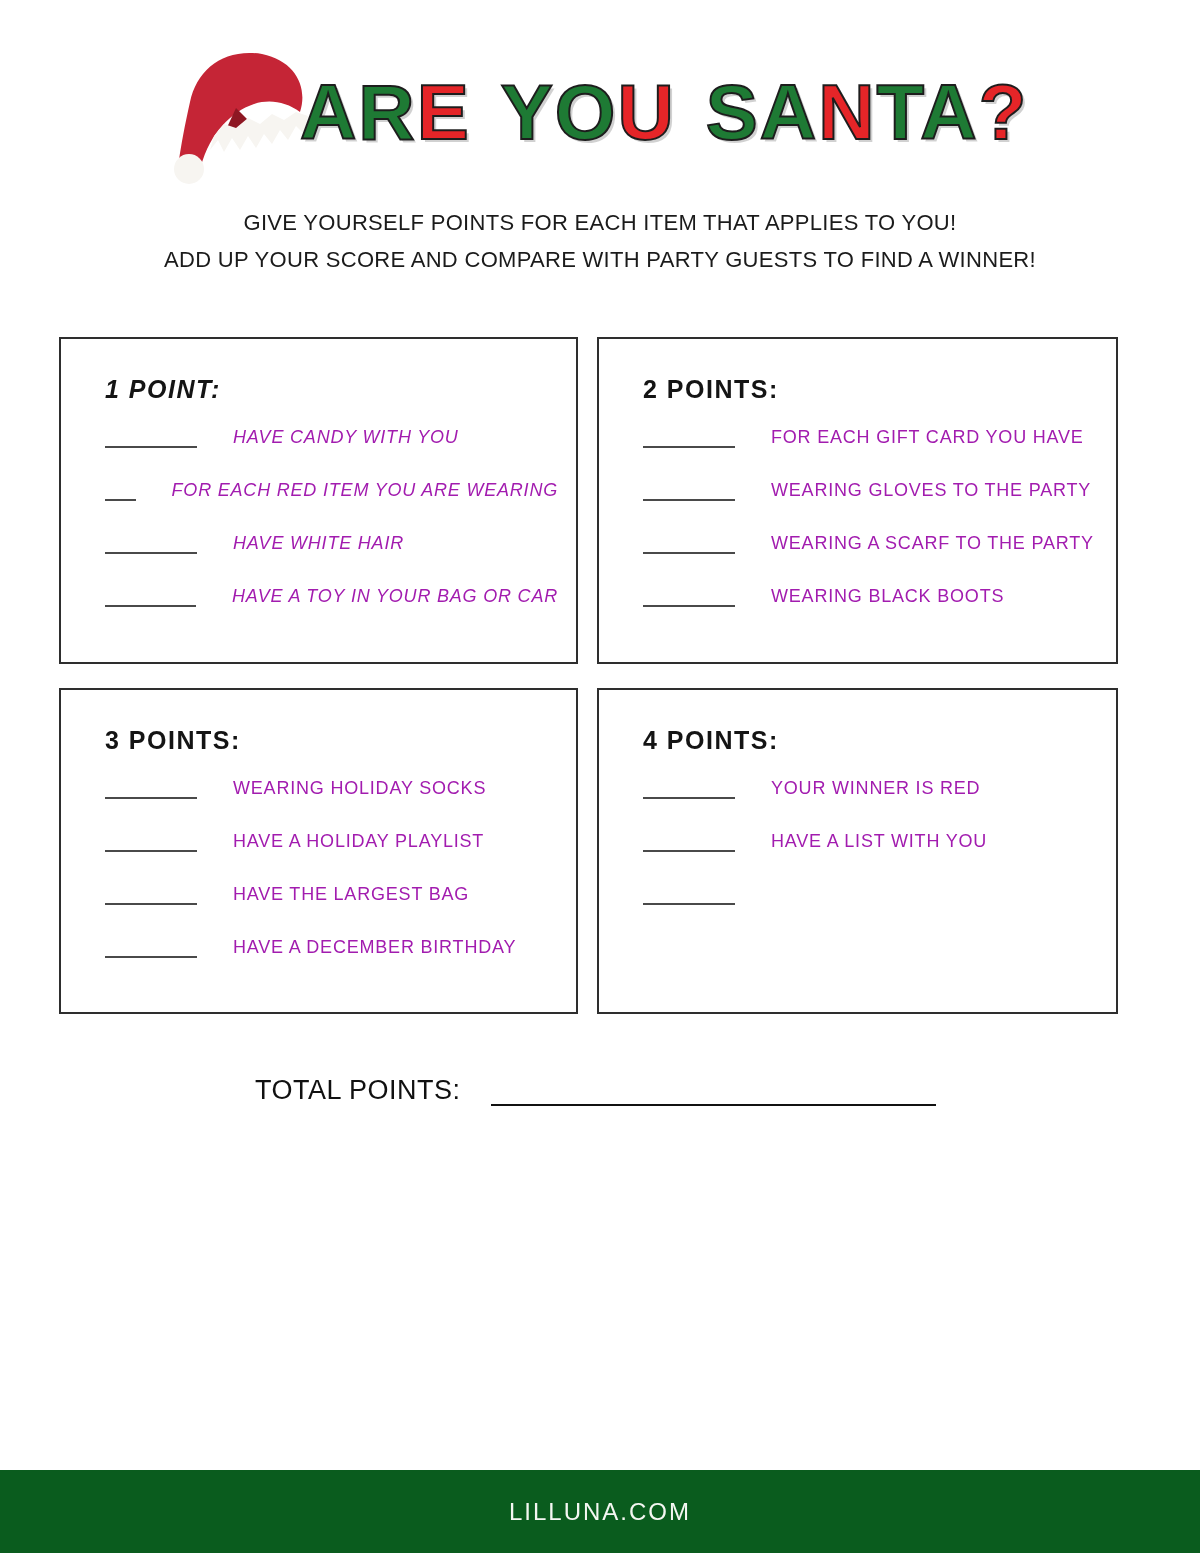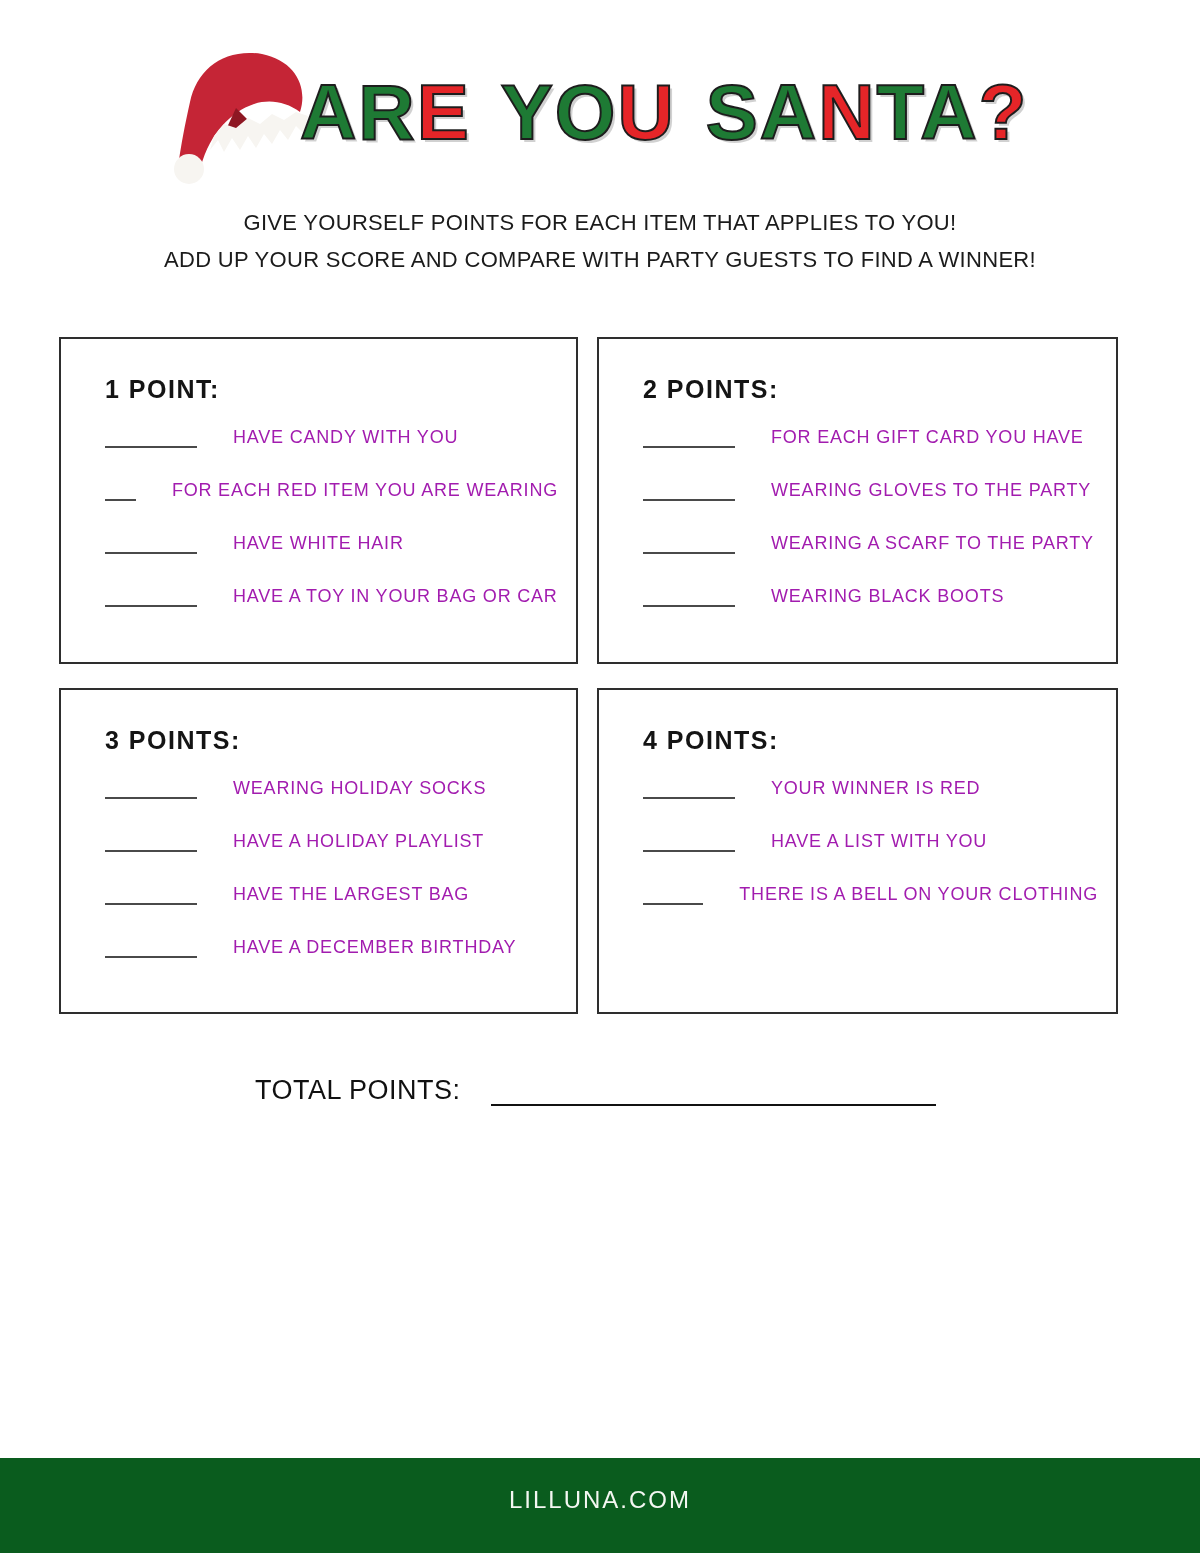--- a/index.html
+++ b/index.html
@@ -30,21 +30,21 @@
     text-align:center; font-size:22px; line-height:37px;
     color:#1b1b1b; letter-spacing:0.3px;
   }
   .directions strong { font-weight:700; margin-right:8px; }
 
   
   .box {
     position:absolute; border:2px solid #2e2e2e; background:#fff;
     padding:36px 18px 0 44px;
   }
-  .b1 { left:59px;  top:337px; width:519px; height:327px; }
+  .b1 { left:59px;  top:337px; width:519px; height:327px;font-style:italic; }
   .b2 { left:597px; top:337px; width:521px; height:327px; }
   .b3 { left:59px;  top:688px; width:519px; height:326px; }
   .b4 { left:597px; top:688px; width:521px; height:326px; }
   .box h2 {
     font-size:25px; font-weight:700; letter-spacing:1.5px;
     color:#141414; margin:0 0 22px 0;
   }
   .item { display:flex; align-items:flex-end; height:22px; margin-bottom:31px; }
   .blank { width:92px; height:100%; border-bottom:2px solid #4a4a4a; }
   .item .label {
@@ -52,21 +52,21 @@
     color:#a21caf; white-space:nowrap;
   }
 
   
   .total { position:absolute; left:255px; top:1072px; display:flex; align-items:flex-end; }
   .total-label { font-size:27px; font-weight:400; letter-spacing:0.5px; color:#101010; }
   .total-line { width:445px; height:34px; margin-left:30px; border-bottom:2px solid #111; }
 
   
   .footer {
-    position:absolute; left:0; right:0; bottom:0; height:95px;
+    position:absolute; left:0; right:0; bottom:0; height:83px;
     text-align:center; line-height:83px;
     font-size:24px; letter-spacing:2px; font-weight:400;
   }
 </style>
 </head>
 <body>
 
 <div class="page">
 
   <svg class="hat" viewBox="0 0 150 140" aria-hidden="true">
@@ -152,21 +152,20 @@
     <div class="item">
       <span class="blank"></span>
       <span class="label">YOUR WINNER IS RED</span>
     </div>
     <div class="item">
       <span class="blank"></span>
       <span class="label">HAVE A LIST WITH YOU</span>
     </div>
     <div class="item">
       <span class="blank"></span>
-      <span class="label">THERE IS A BELL ON YOUR CLOTHING</span>
     </div>
   </section>
 
   <div class="total">
     <span class="total-label">TOTAL POINTS:</span>
     <span class="total-line"></span>
   </div>
 
   <footer class="footer" style="background: rgb(10, 92, 30);">
     <span style="color: rgb(244, 247, 242);">LILLUNA.COM</span>

